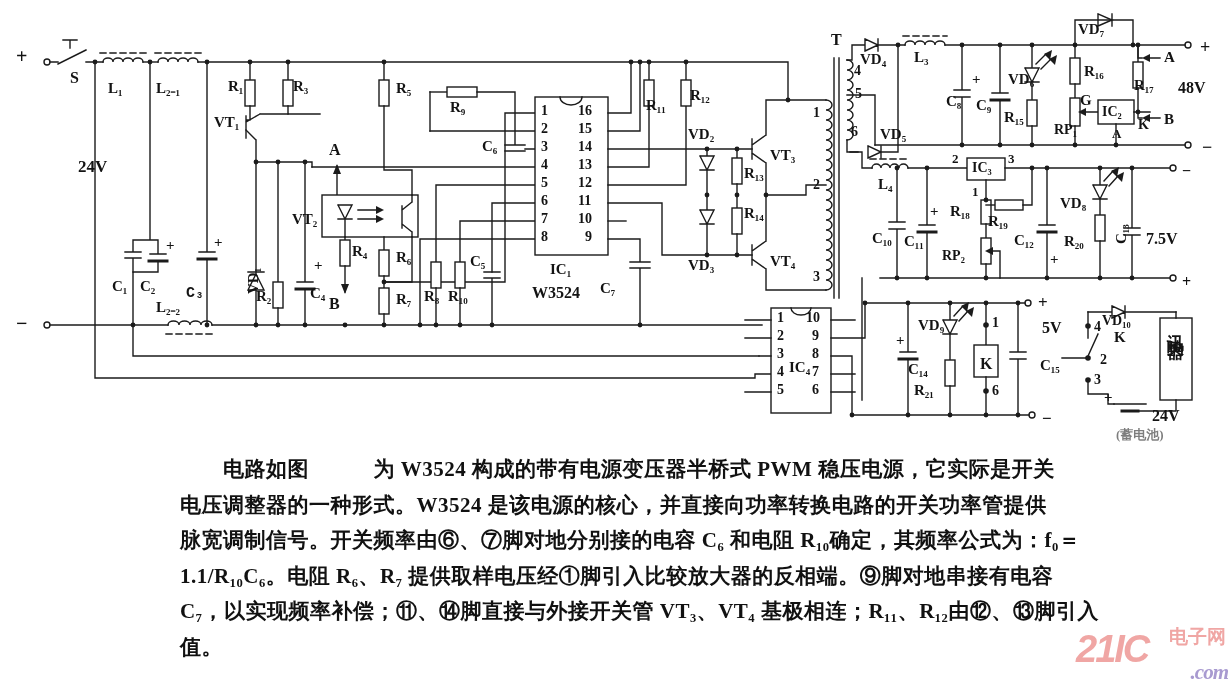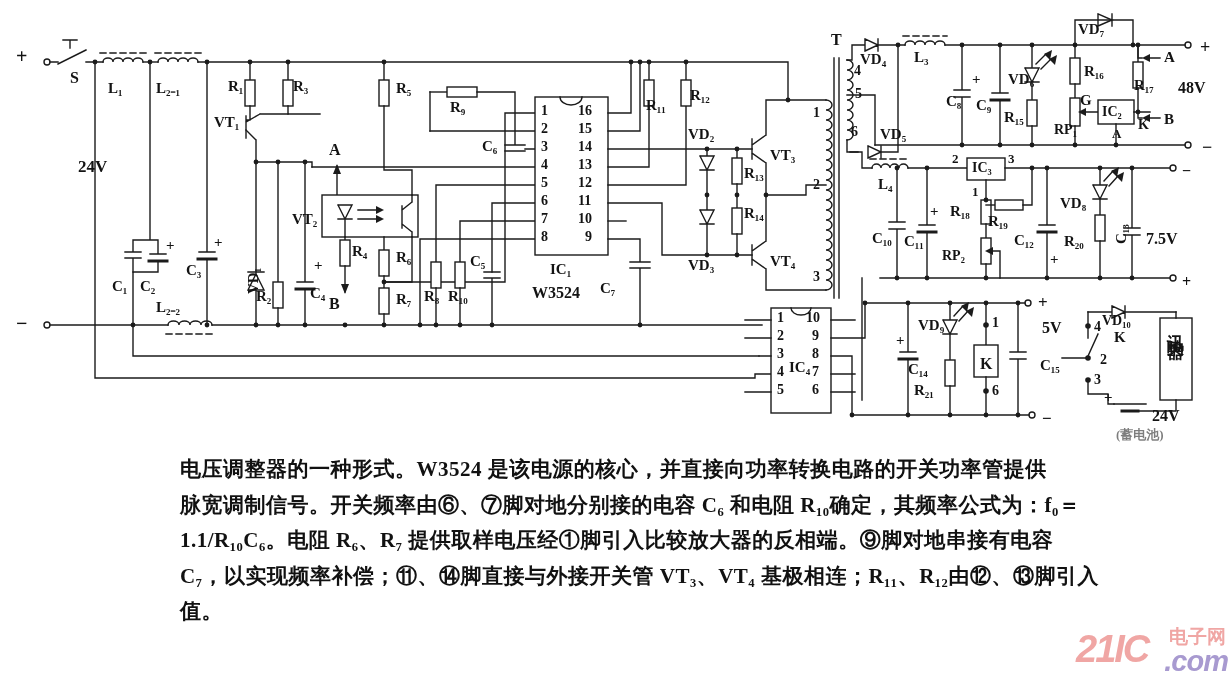--- a/index.html
+++ b/index.html
@@ -12,22 +12,22 @@
   #labels span.rot{transform:rotate(-90deg);transform-origin:0 0;}
   #labels span.vert{writing-mode:vertical-rl;letter-spacing:5px;}
   #labels span.faint{opacity:.55;}
   #desc{position:absolute;left:180px;top:452px;width:938px;}
   #desc p{margin:0;font-size:21px;line-height:35.5px;font-weight:700;
           letter-spacing:.5px;white-space:pre-wrap;}
   #wm{position:absolute;left:1076px;top:622px;width:152px;height:64px;}
   #wm .brand{position:absolute;left:0;top:6px;font-family:"Liberation Sans",sans-serif;
              font-weight:800;font-style:italic;font-size:38px;letter-spacing:-2px;}
   #wm .site{position:absolute;right:2px;top:2px;font-size:19px;font-weight:700;}
-  #wm .dotcom{position:absolute;right:0px;top:23px;font-family:Liberation Sans, sans-serif;
-              font-style:italic;font-weight:700;font-size:29px;letter-spacing:-1px;}
+  #wm .dotcom{position:absolute;right:0px;top:38px;font-family:Liberation Serif, serif;
+              font-style:italic;font-weight:700;font-size:21px;letter-spacing:-1px;}
 </style>
 </head>
 <body>
 
 <div id="stage">
 
   <svg id="schx" width="1229" height="450" viewBox="0 0 1229 450">
     <g stroke="#1b1b1b" stroke-width="1.4" fill="none" stroke-linecap="square">
 
       <circle cx="47" cy="62" r="3"></circle>
@@ -333,21 +333,21 @@
 
   <div id="labels">
       <span style="left: 16px; top: 46px; font-size: 20px;">+</span>
       <span style="left: 70px; top: 70px; font-size: 16px;">S</span>
       <span style="left: 108px; top: 81px;">L₁</span>
       <span style="left: 156px; top: 81px;">L₂₋₁</span>
       <span style="left: 78px; top: 158px; font-size: 17px;">24V</span>
       <span style="left: 112px; top: 279px;">C₁</span>
       <span style="left: 140px; top: 279px;">C₂</span>
       <span style="left: 166px; top: 238px;">+</span>
-      <span style="left: 186px; top: 263px;">C₃</span>
+      <span style="left: 186px; top: 286px; font-family: Liberation Mono, monospace;">C₃</span>
       <span style="left: 214px; top: 235px;">+</span>
       <span style="left: 228px; top: 79px;">R₁</span>
       <span style="left: 293px; top: 79px;">R₃</span>
       <span style="left: 214px; top: 115px;">VT₁</span>
       <span class="rot" style="left: 246px; top: 294px;">VD₁</span>
       <span style="left: 256px; top: 289px;">R₂</span>
       <span style="left: 310px; top: 286px;">C₄</span>
       <span style="left: 314px; top: 258px;">+</span>
       <span style="left: 156px; top: 300px;">L₂₋₂</span>
       <span style="left: 16px; top: 313px; font-size: 20px;">−</span>
@@ -464,20 +464,21 @@
       <span style="left: 1114px; top: 330px; font-size: 15px;">K</span>
       <span style="left: 1100px; top: 353px; font-size: 14px;">2</span>
       <span style="left: 1094px; top: 373px; font-size: 14px;">3</span>
       <span class="vert" style="left: 1167px; top: 320px; font-size: 17px;">讯响器</span>
       <span style="left: 1104px; top: 390px; font-size: 15px;">+</span>
       <span style="left: 1152px; top: 408px; font-size: 16px;">24V</span>
       <span class="faint" style="left: 1116px; top: 428px; font-size: 13px;">(蓄电池)</span>
     </div>
 
   <div id="desc">
+    <p>　　电路如图　　　为 W3524 构成的带有电源变压器半桥式 PWM 稳压电源，它实际是开关</p>
     <p>电压调整器的一种形式。W3524 是该电源的核心，并直接向功率转换电路的开关功率管提供</p>
     <p>脉宽调制信号。开关频率由⑥、⑦脚对地分别接的电容 C₆ 和电阻 R₁₀确定，其频率公式为：f₀＝</p>
     <p>1.1/R₁₀C₆。电阻 R₆、R₇ 提供取样电压经①脚引入比较放大器的反相端。⑨脚对地串接有电容</p>
     <p>C₇，以实现频率补偿；⑪、⑭脚直接与外接开关管 VT₃、VT₄ 基极相连；R₁₁、R₁₂由⑫、⑬脚引入</p>
     <p>值。</p>
   </div>
 
   <div id="wm">
     <span class="brand" style="color: rgb(240, 166, 164);">21IC</span>
     <span class="site" style="color: rgb(240, 166, 164);">电子网</span>

